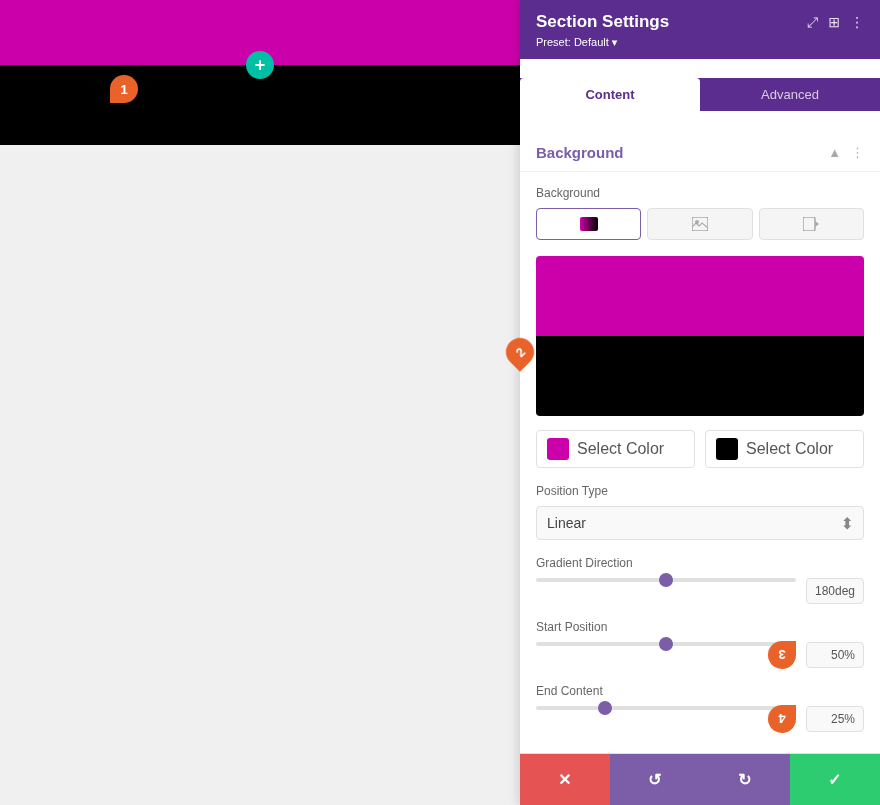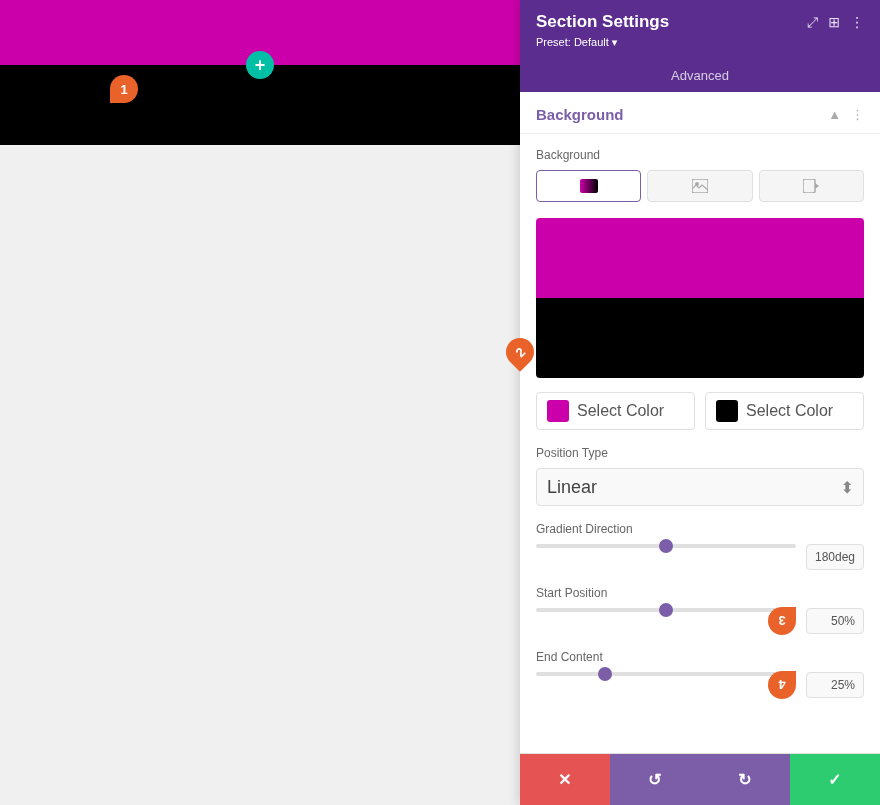--- a/index.html
+++ b/index.html
@@ -70,20 +70,21 @@
     
     .panel {
       position: absolute;
       right: 0; top: 0;
       width: 360px;
       height: 805px;
       background: #ffffff;
       display: flex;
       flex-direction: column;
       box-shadow: -2px 0 10px rgba(0,0,0,0.15);
+      gap: 19px;
     }
 
     
     .panel-header {
       background: #5b2d8e;
       padding: 12px 16px 0 16px;
       flex-shrink: 0;
     }
     .panel-header-top {
       display: flex;
@@ -250,21 +251,21 @@
     .select-wrapper {
       position: relative;
     }
     .select-wrapper select {
       width: 100%;
       padding: 8px 30px 8px 10px;
       border: 1px solid #e0e0e0;
       border-radius: 4px;
       appearance: none;
       background: #f9f9f9;
-      font-size: 18px;
+      font-size: 14px;
       color: #444;
       cursor: pointer;
     }
     .select-arrow {
       position: absolute;
       right: 10px;
       top: 50%;
       transform: translateY(-50%);
       color: #888;
       pointer-events: none;
@@ -357,20 +358,21 @@
         <span class="panel-header-icon">⊞</span>
         <span class="panel-header-icon">⋮</span>
       </div>
     </div>
     <div class="panel-preset">
       <span>Preset: Default ▾</span>
     </div>
   </div>
 
   <div class="tabs">
+    <div class="tab active">Content</div>
     <div class="tab">Advanced</div>
   </div>
 
   <div class="panel-body">
 
     <div class="section-header">
       <span class="section-title">Background</span>
       <div class="section-header-icons">
         <span class="section-header-icon">▲</span>
         <span class="section-header-icon">⋮</span>

